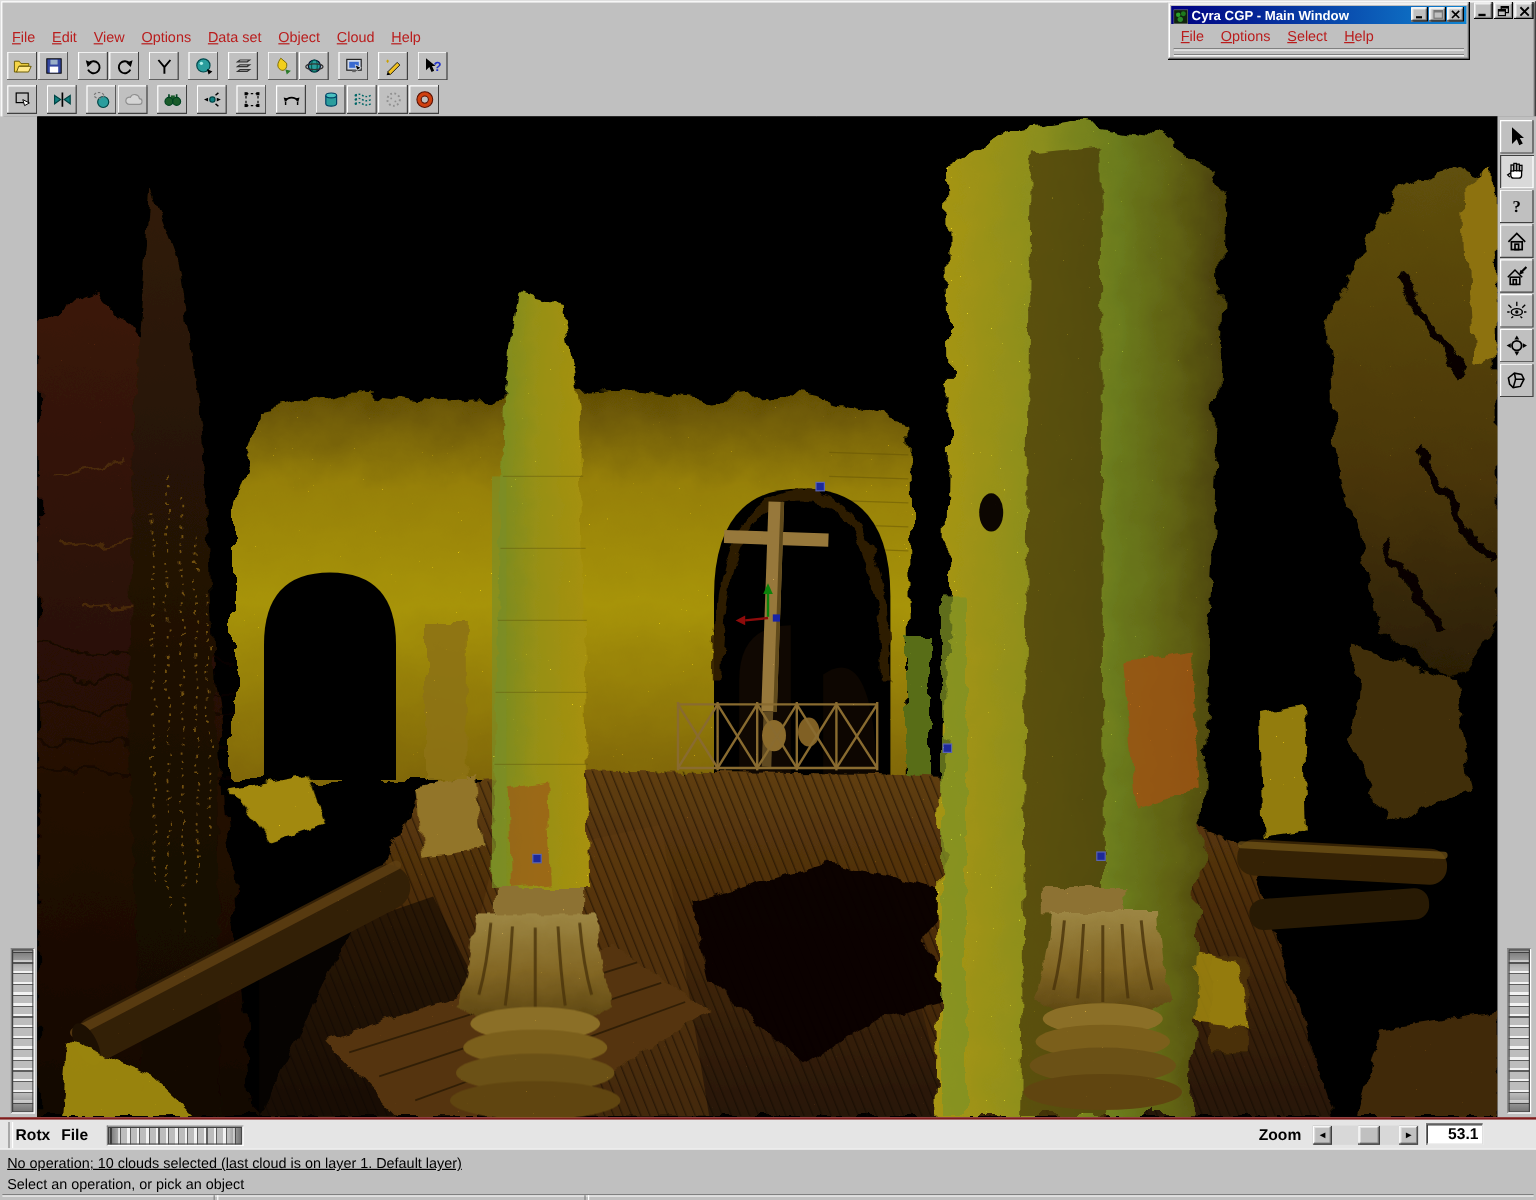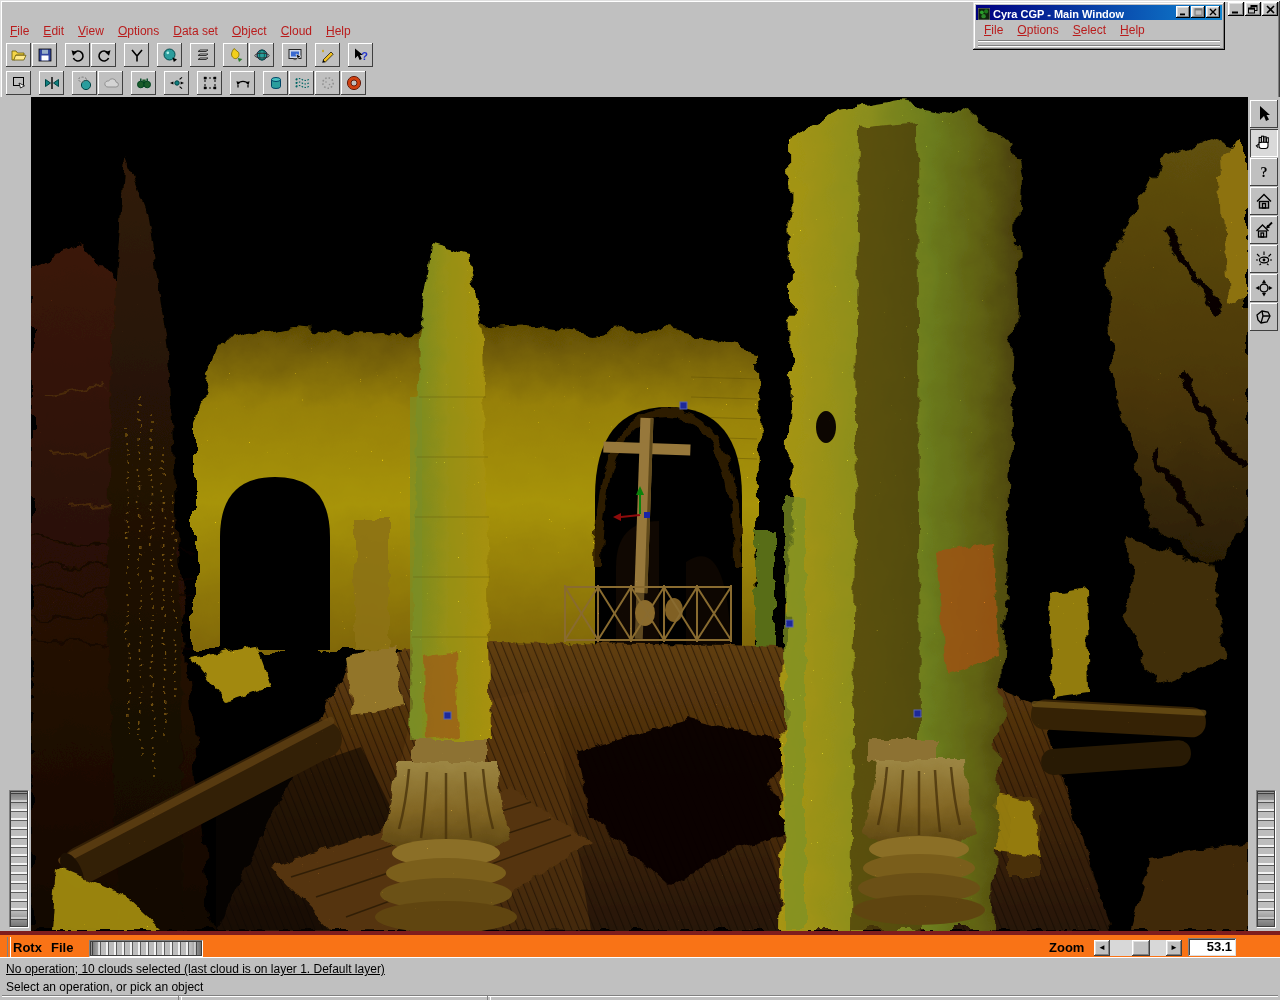--- a/index.html
+++ b/index.html
@@ -48,21 +48,21 @@
   .palbtn.pressed{background:#d9d9d9;box-shadow:inset 1px 1px 0 #404040,inset -1px -1px 0 #fff;}
   .thumbwheel-v{position:absolute;width:18px;height:136px;
     background:linear-gradient(180deg,rgba(0,0,0,.4),rgba(0,0,0,0) 12%,rgba(0,0,0,0) 88%,rgba(0,0,0,.4)),
       repeating-linear-gradient(180deg,#f2f2f2 0 2px,#5e5e5e 2px 3px,#bdbdbd 3px 9px);
     border:1px solid;border-color:#808080 #fff #fff #808080;box-shadow:0 0 0 1px #404040 inset;}
   .thumbwheel-h{position:absolute;width:112px;height:15px;
     background:linear-gradient(90deg,rgba(0,0,0,.45),rgba(0,0,0,0) 10%,rgba(0,0,0,0) 90%,rgba(0,0,0,.45)),
       repeating-linear-gradient(90deg,#f2f2f2 0 2px,#5e5e5e 2px 3px,#bdbdbd 3px 8px);
     border:1px solid;border-color:#808080 #fff #fff #808080;box-shadow:0 0 0 1px #404040 inset;}
   
-  .controlbar{position:absolute;left:0;top:931px;width:1280px;height:26px;background:#f97316;border-top:4px solid #7f1d1d;}
+  .controlbar{position:absolute;left:0;top:931px;width:1280px;height:26px;background:#e5e5e5;border-top:2px solid #7f1d1d;}
   .cb-label{position:absolute;top:5px;font-size:13px;font-weight:bold;color:#000;}
   .vsep{position:absolute;left:7px;top:2px;bottom:2px;width:2px;border-left:1px solid #808080;border-right:1px solid #fff;}
   .scrollbar{position:absolute;left:1094px;top:5px;width:88px;height:16px;background:#d8d8d8;display:flex;}
   .sb-btn{width:16px;height:16px;background:#c0c0c0;font-size:8px;line-height:15px;text-align:center;color:#000;
     box-shadow:inset -1px -1px 0 #404040,inset 1px 1px 0 #fff,inset -2px -2px 0 #808080,inset 2px 2px 0 #dfdfdf;}
   .sb-track{flex:1;position:relative;}
   .sb-thumb{position:absolute;left:22px;top:0;width:18px;height:16px;background:#c0c0c0;
     box-shadow:inset -1px -1px 0 #404040,inset 1px 1px 0 #fff,inset -2px -2px 0 #808080,inset 2px 2px 0 #dfdfdf;}
   .valuebox{position:absolute;left:1188px;top:3px;width:48px;height:18px;background:#fff;font-size:13px;font-weight:bold;
     text-align:right;padding:1px 4px 0 0;box-sizing:border-box;

